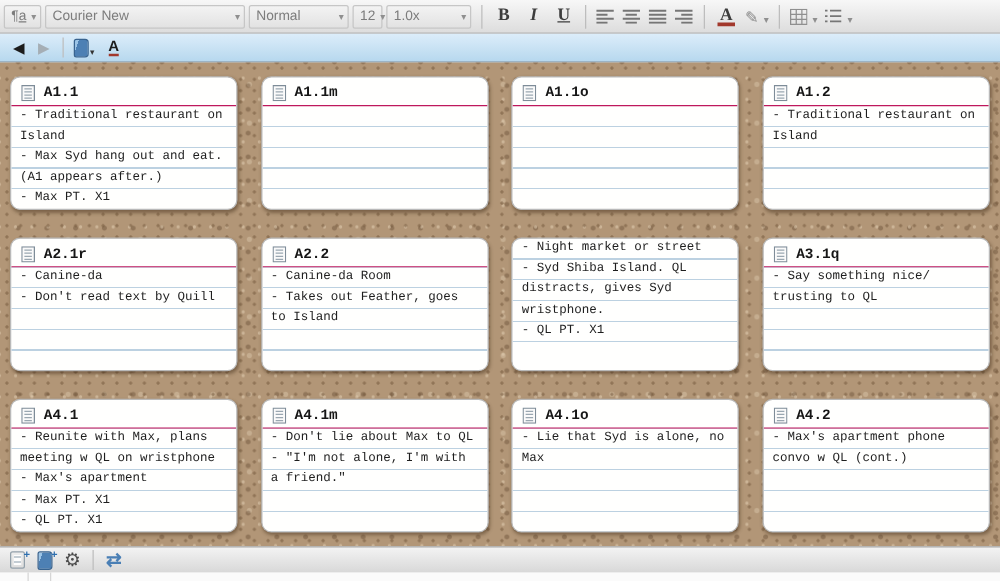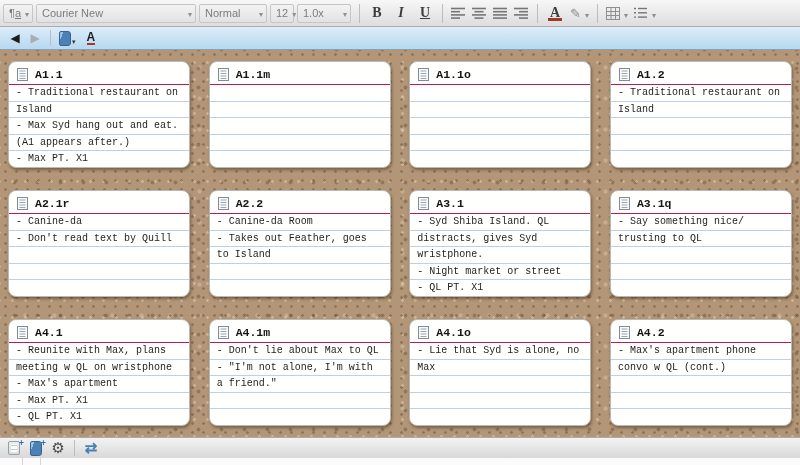--- a/index.html
+++ b/index.html
@@ -108,29 +108,29 @@
 
   <div class="format-toolbar">
     <div class="combo pilcrow-a" style="width:30px">
       <span><span>¶</span><span class="ul">a</span></span>
       <span class="caret"></span>
     </div>
     <div class="combo" style="width:160px">
       <span>Courier New</span>
       <span class="caret"></span>
     </div>
-    <div class="combo" style="width:68px">
+    <div class="combo" style="width:80px">
       <span>Normal</span>
       <span class="caret"></span>
     </div>
     <div class="combo" style="width:24px">
       <span>12</span>
       <span class="caret"></span>
     </div>
-    <div class="combo" style="width:54px">
+    <div class="combo" style="width:68px">
       <span>1.0x</span>
       <span class="caret"></span>
     </div>
     <span class="sep"></span>
     <button class="tbtn b">B</button>
     <button class="tbtn i">I</button>
     <button class="tbtn u">U</button>
     <span class="sep"></span>
     <button class="iconbtn">
       <svg width="15" height="12">
@@ -323,35 +323,23 @@
         </svg>
         <span class="card-title">A2.2</span>
       </div>
       <div class="card-body">
           <div class="para">- Canine-da Room</div>
           <div class="para">- Takes out Feather, goes to Island</div>
         </div>
     </div>
 
     <div class="card">
-      <div class="card-header">
-        <svg width="11" height="13">
-          <rect x="0.5" y="0.5" width="10" height="12" fill="#fafafa" stroke="#7e8c98"></rect>
-          <g stroke="#9aa7b1" stroke-width="1">
-            <line x1="2.5" y1="3" x2="8.5" y2="3"></line>
-              <line x1="2.5" y1="5.5" x2="8.5" y2="5.5"></line>
-            <line x1="2.5" y1="8" x2="8.5" y2="8"></line>
-              <line x1="2.5" y1="10.5" x2="8.5" y2="10.5"></line>
-          </g>
-        </svg>
-        <span class="card-title">A3.1</span>
-      </div>
-      <div class="card-body">
+      <div class="card-body">
+          <div class="para">- Night market or street</div>
           <div class="para">- Syd Shiba Island. QL distracts, gives Syd wristphone.</div>
-          <div class="para">- Night market or street</div>
           <div class="para">- QL PT. X1</div>
         </div>
     </div>
 
     <div class="card">
       <div class="card-header">
         <svg width="11" height="13">
           <rect x="0.5" y="0.5" width="10" height="12" fill="#fafafa" stroke="#7e8c98"></rect>
           <g stroke="#9aa7b1" stroke-width="1">
             <line x1="2.5" y1="3" x2="8.5" y2="3"></line>

